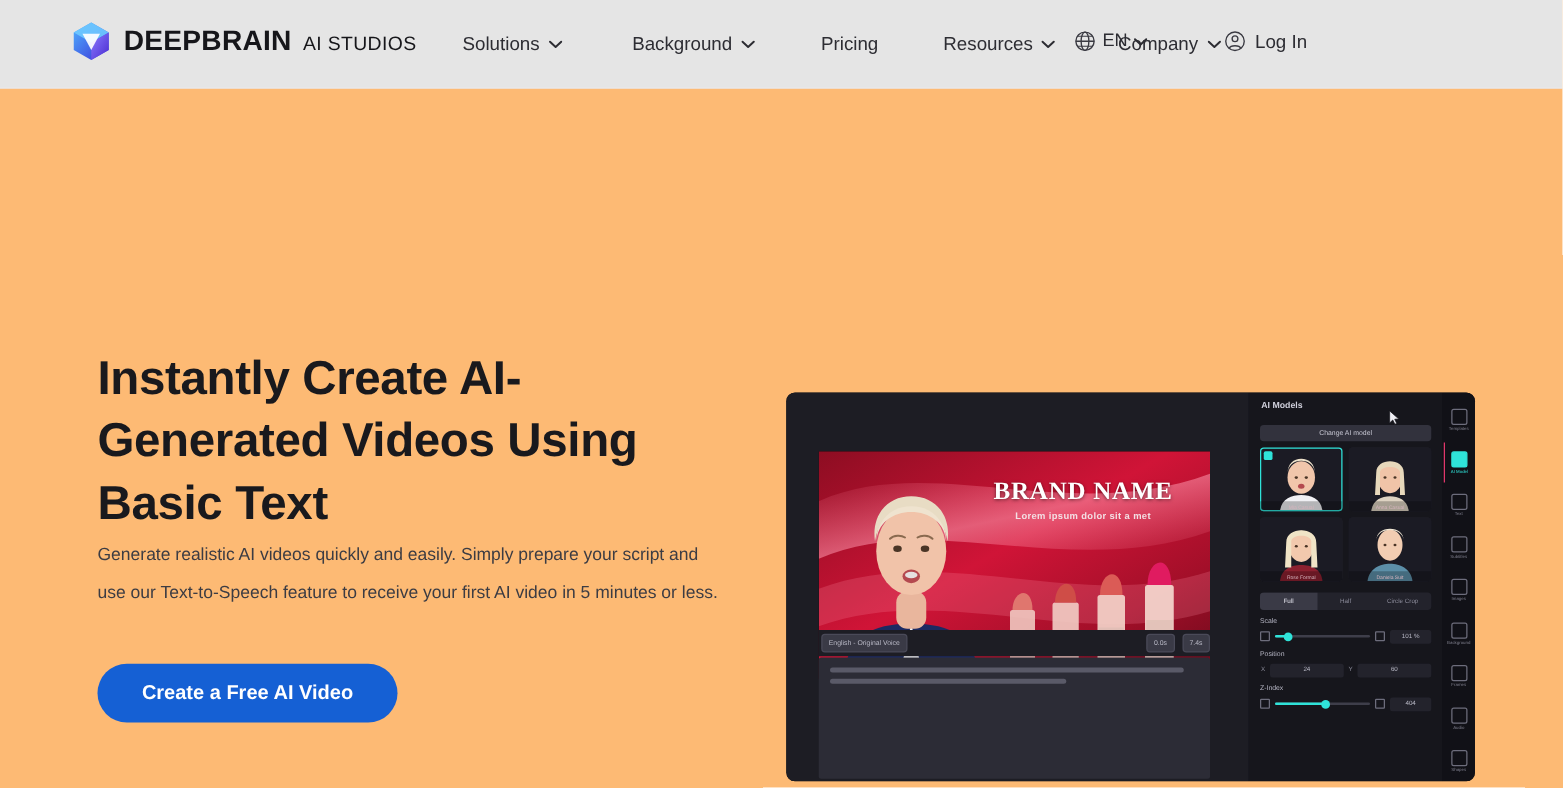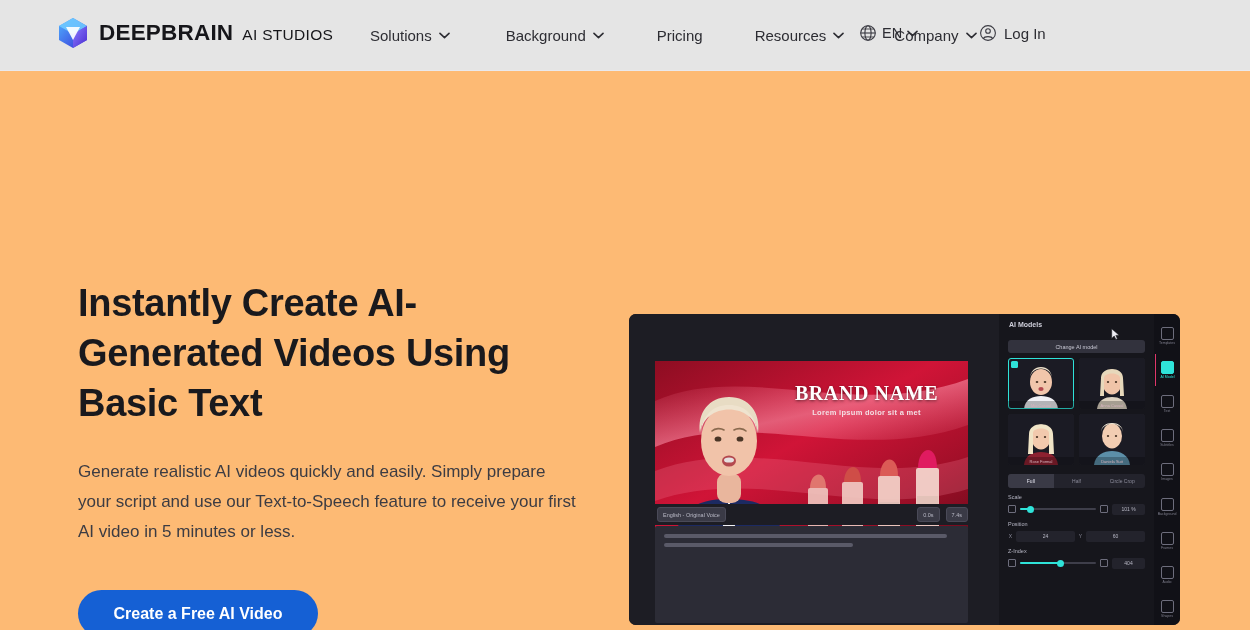--- a/index.html
+++ b/index.html
@@ -57,22 +57,22 @@
   }
 
   
   .hero { position: relative; width: 1250px; height: 559px; background: #fdba74; }
   .hero-left { position: absolute; left: 78px; top: 207px; width: 530px; }
   .hero-title {
     font-size: 38px; line-height: 50px; font-weight: 700;
     color: #19191d; letter-spacing: -.3px; width: 470px;
   }
   .hero-desc {
-    margin-top: 29px; width: 500px;
-    font-size: 17px; line-height: 30px; color: #3c3c43; font-weight: 400;
+    width: 500px;
+    font-size: 14px; line-height: 30px; color: #3c3c43; font-weight: 400;
   }
   .btn-cta {
     margin-top: 43px; width: 240px; height: 47px; border-radius: 24px;
     background: #1560d4; color: #fff; border: none; cursor: pointer;
     font-size: 16px; font-weight: 700;
     display: flex; align-items: center; justify-content: center;
   }
 
   
   .mock {

